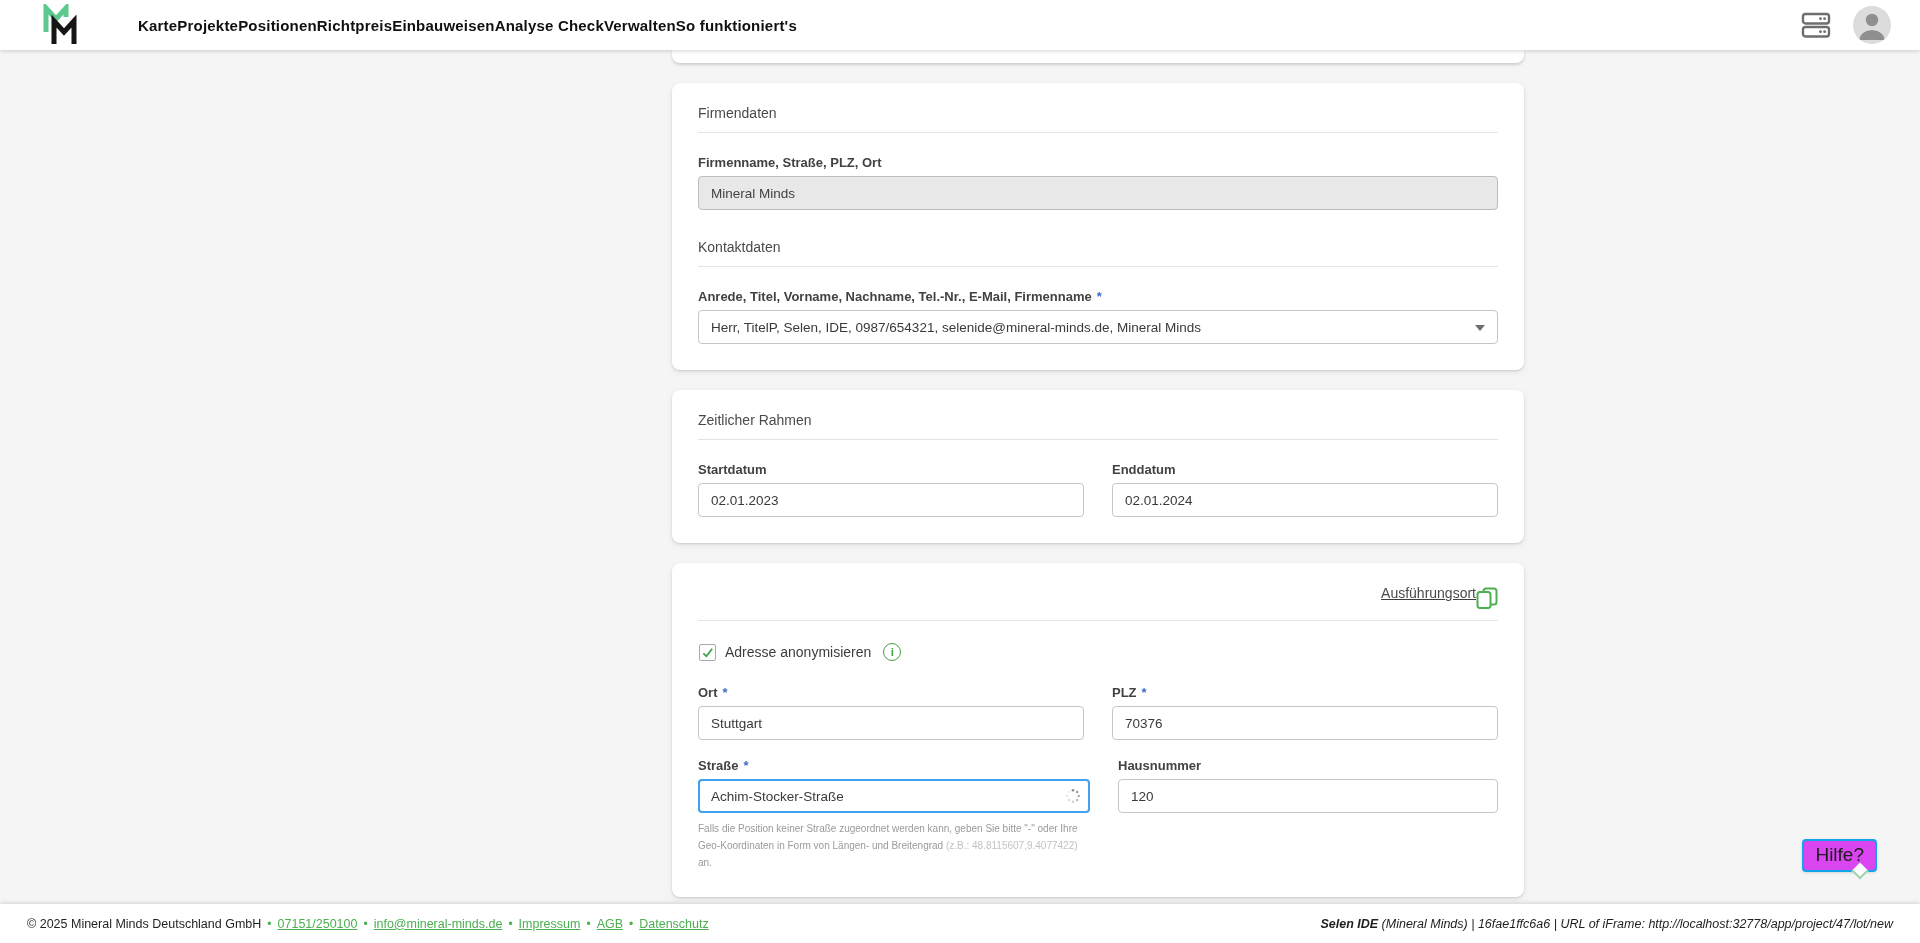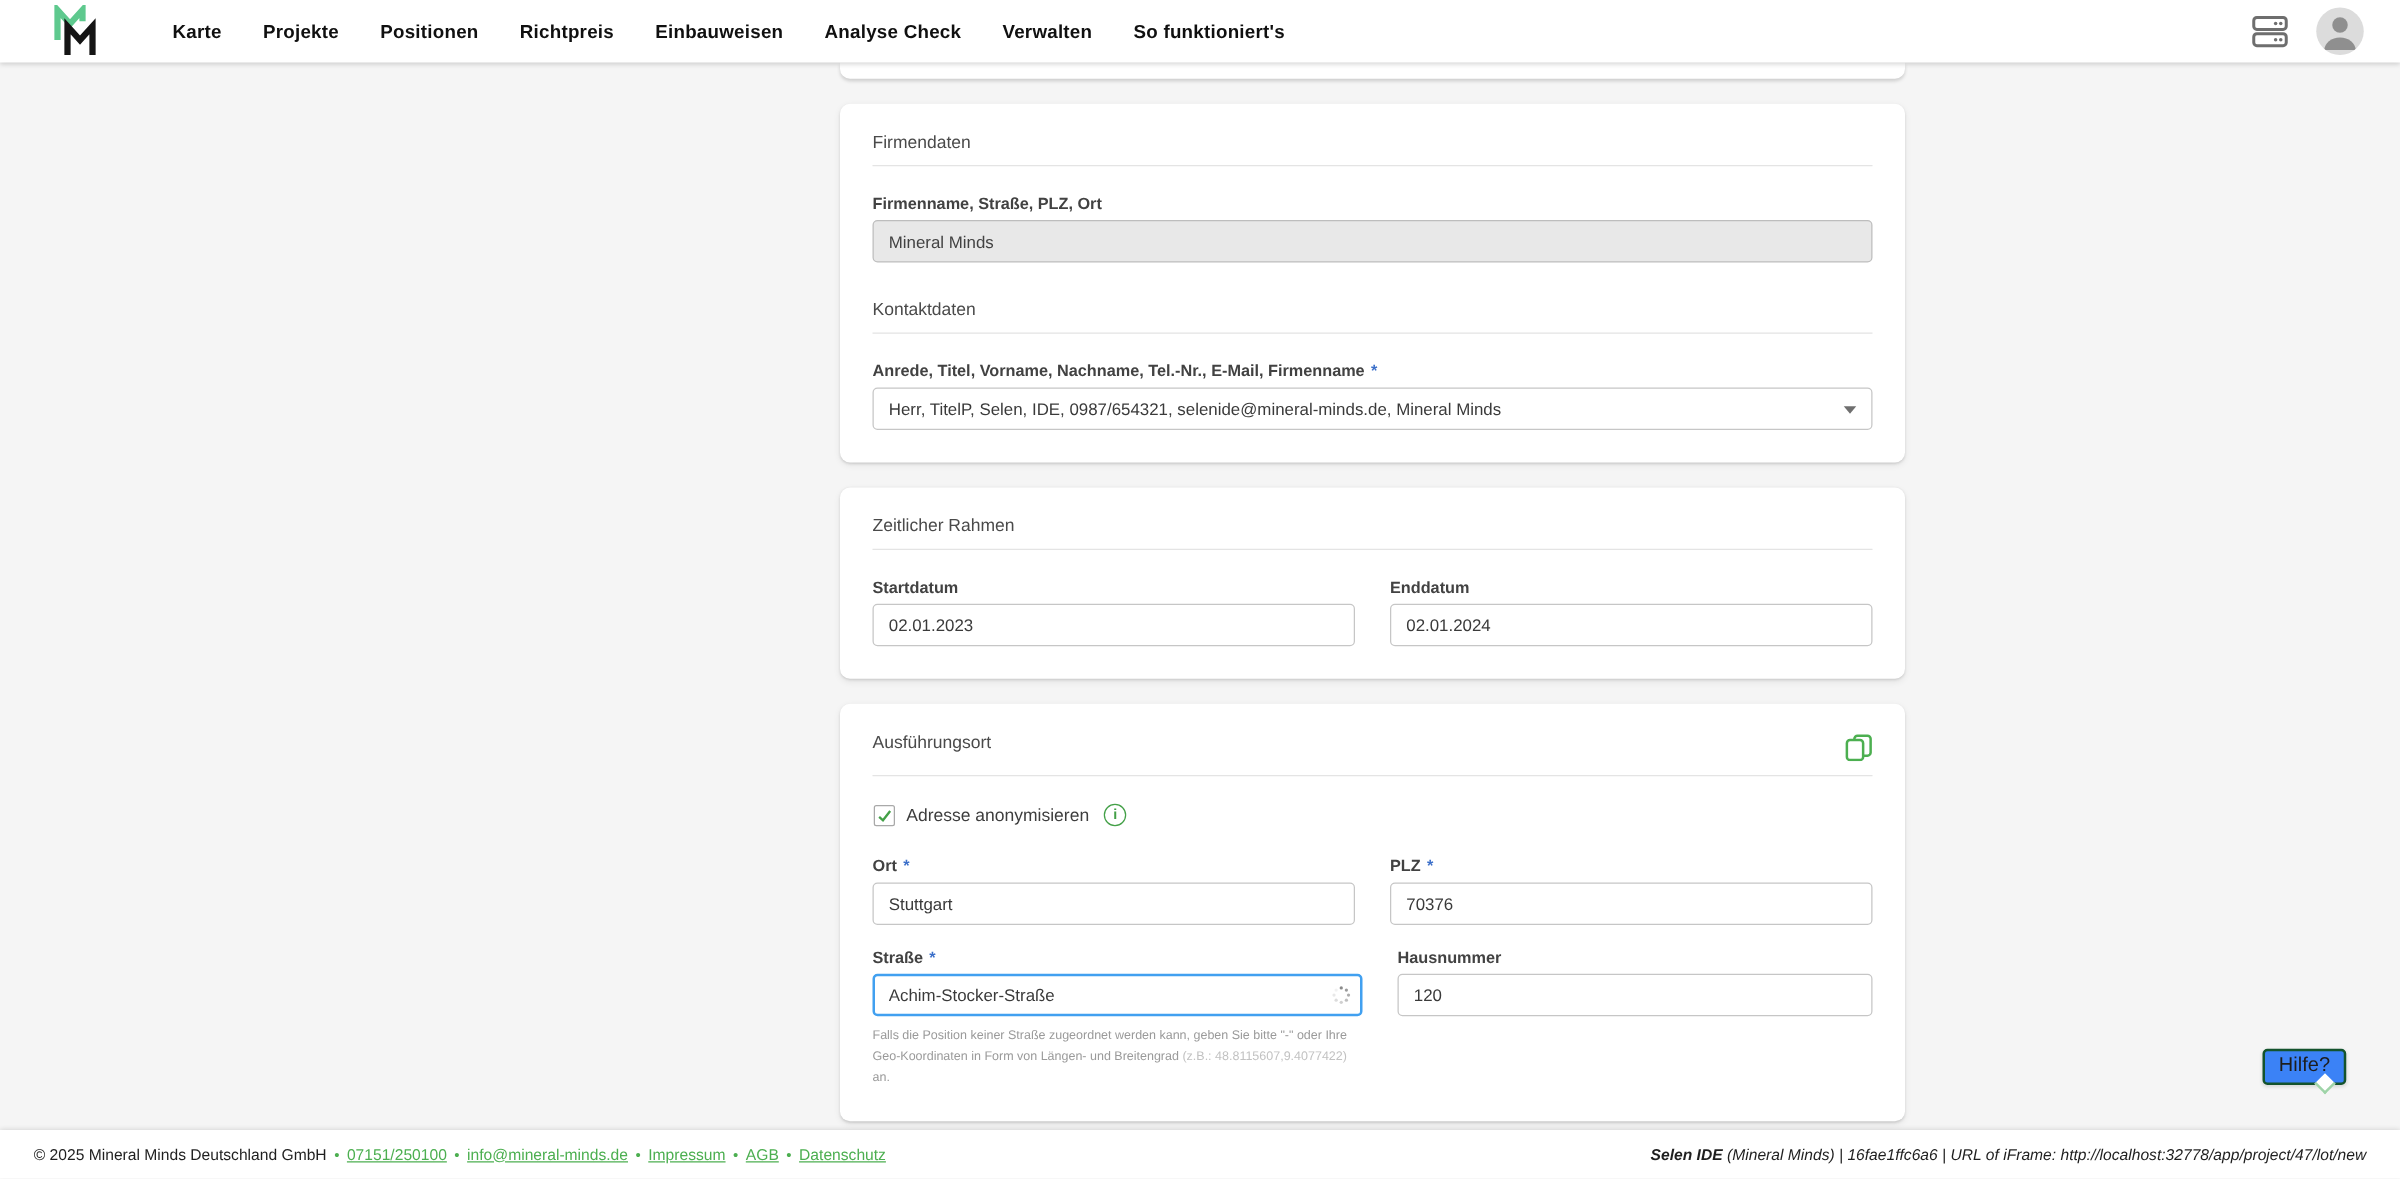--- a/index.html
+++ b/index.html
@@ -14,21 +14,21 @@
 
   
   .app-header {
     position: absolute; top: 0; left: 0; width: 1920px; height: 50px;
     background: #ffffff;
     box-shadow: 0 1px 4px rgba(0,0,0,.18);
     display: flex; align-items: center;
     z-index: 30;
   }
   .logo { margin-left: 42px; display: flex; align-items: center; cursor: pointer; }
-  .main-nav { display: flex; gap: 33px; margin-left: 56px; }
+  .main-nav { display: flex; margin-left: 56px; }
   .main-nav a {
     font-size: 15px; font-weight: 700; color: #101010;
     text-decoration: none; letter-spacing: .2px; cursor: pointer; white-space: nowrap;
   }
   .header-right { margin-left: auto; display: flex; align-items: center; gap: 22px; margin-right: 29px; }
   .hicon { display: inline-flex; cursor: pointer; }
   .avatar {
     width: 38px; height: 38px; border-radius: 50%;
     background: #dcdcdc; overflow: hidden; cursor: pointer;
     display: flex; align-items: flex-end; justify-content: center;
@@ -41,21 +41,21 @@
     border-radius: 0 0 8px 8px;
     box-shadow: 0 2px 3px rgba(0,0,0,.16);
   }
   .card {
     background: #fff; border-radius: 8px;
     box-shadow: 0 1px 2px rgba(0,0,0,.12), 0 2px 6px rgba(0,0,0,.08);
     padding: 22px 26px 26px 26px;
     margin-top: 20px;
   }
   .card-title { font-size: 14px; font-weight: 400; color: #4a4a4a; }
-  .card-head { display: flex; align-items: flex-start; justify-content: space-between; }
+  .card-head { display: flex; align-items: flex-start; justify-content: flex-end; text-decoration: underline; }
   .divider { border: none; border-top: 1px solid #e4e4e4; margin: 11px 0 22px 0; }
   .sub-title { margin-top: 29px; }
 
   .field-label {
     display: flex; gap: 5px; align-items: flex-start;
     font-size: 13px; font-weight: 700; color: #424242; margin-bottom: 6px;
   }
   .req { color: #3b6fc9; font-weight: 700; font-size: 13px; }
 
   .tf {
@@ -108,22 +108,22 @@
 
   .helper {
     margin-top: 7px; width: 392px;
     font-size: 10px; line-height: 17px; color: #9a9a9a;
   }
   .helper .coords { color: #c2c2c2; }
 
   
   .help-bubble {
     position: absolute; top: 839px; right: 43px; z-index: 40;
-    background: #3b82f6; border: 2px solid #14532d; border-radius: 4px;
-    padding: 3px 11px 4px 11px; font-size: 16px; color: #1d1d1d;
+    background: #d946ef; border: 2px solid #0ea5e9; border-radius: 4px;
+    padding: 3px 11px 4px 11px; font-size: 19px; color: #1d1d1d;
     cursor: pointer; box-shadow: 0 1px 3px rgba(0,0,0,.12);
   }
   .help-bubble::after {
     content: ""; position: absolute; right: 9px; bottom: -7px;
     width: 10px; height: 10px; background: #fff;
     border-right: 2px solid #9fd4a8; border-bottom: 2px solid #9fd4a8;
     transform: rotate(45deg);
   }
 
   

